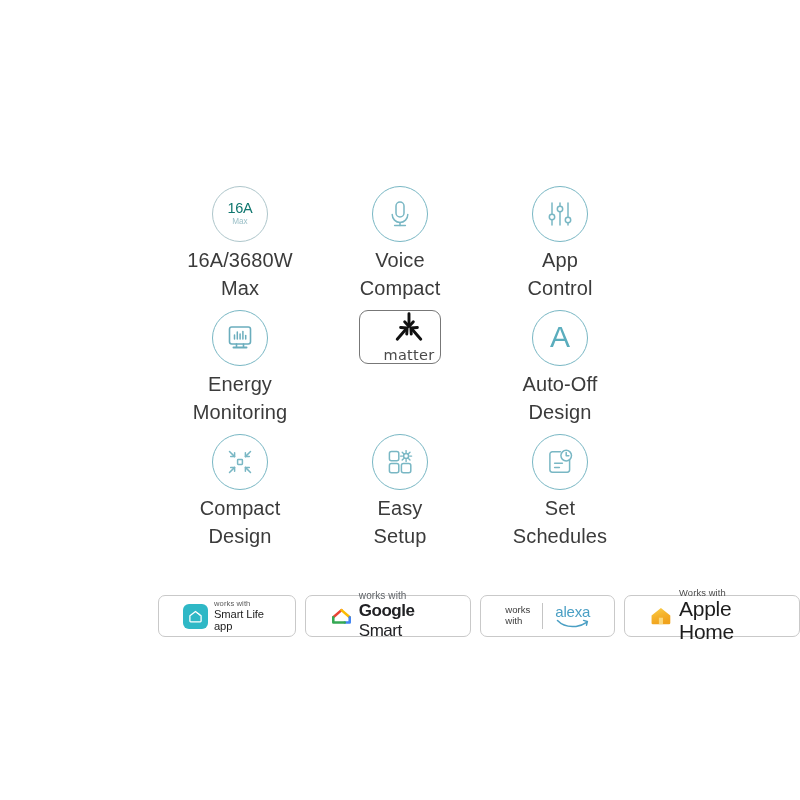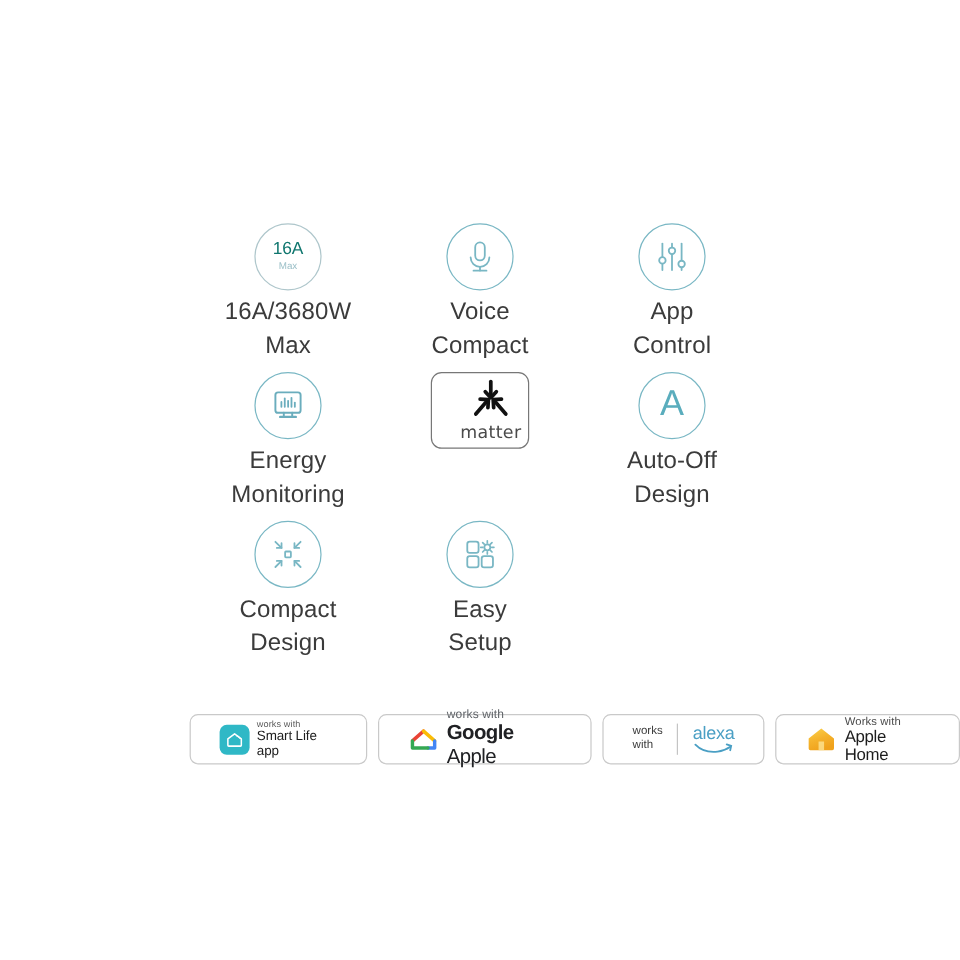--- a/index.html
+++ b/index.html
@@ -59,21 +59,21 @@
 
   
   .letter-a {
     font-size: 30px; color: #5aadbd; line-height: 1;
     font-weight: 400; margin-top: -2px;
     font-family: "Liberation Sans", sans-serif;
   }
 
   
   .matter-badge {
-    width: 82px; height: 64px;
+    width: 82px; height: 54px;
     border: 1.2px solid #777;
     border-radius: 9px;
     background: #fff;
     display: flex; flex-direction: column;
     align-items: center; justify-content: center;
     flex: 0 0 auto;
     padding-left: 18px;
   }
   .matter-word {
     font-size: 14.5px; color: #4a4a4a;
@@ -121,21 +121,21 @@
   .alexa-left {
     font-size: 9.6px; color:#3b3b3b; line-height:1.12;
     text-align: left; padding-right: 6px;
   }
   .alexa-divider { width:1px; height:26px; background:#c4c4c4; flex:0 0 auto; }
   .alexa-mark { display:flex; flex-direction:column; align-items:center; padding-left:6px; }
   .alexa-word { font-size:15px; color:#4a9fc4; letter-spacing:-.2px; line-height:1; }
 
   
   .ah-top  { font-size: 9.4px; color:#4a4a4a; letter-spacing:.1px; }
-  .ah-main { font-size: 14px; color:#1d1d1d; letter-spacing:-.3px; }
+  .ah-main { font-size: 21px; color:#1d1d1d; letter-spacing:-.3px; }
 </style>
 </head>
 <body>
 
 <div id="stage">
 
   <div class="feature-grid">
 
     <div class="feature-cell">
       <div class="icon-circle muted">
@@ -260,20 +260,35 @@
             <line x1="23.7" y1="11.7" x2="25.0" y2="13.0"></line>
             <line x1="25.0" y1="5.2" x2="23.7" y2="6.5"></line>
             <line x1="18.5" y1="11.7" x2="17.2" y2="13.0"></line>
           </g>
         </svg>
       </div>
       <div class="feature-label">Easy
 Setup</div>
     </div>
 
+    <div class="feature-cell">
+      <div class="icon-circle">
+        <svg width="30" height="30" viewBox="0 0 30 30" fill="none" stroke="#79b7c4" stroke-width="1.5" stroke-linecap="round" stroke-linejoin="round">
+
+          <path d="M24.6 13.2v9.6a2.4 2.4 0 0 1-2.4 2.4H7.3a2.4 2.4 0 0 1-2.4-2.4V7.2a2.4 2.4 0 0 1 2.4-2.4h8.1"></path>
+          <line x1="9.6" y1="16.2" x2="17.4" y2="16.2"></line>
+          <line x1="9.6" y1="20.4" x2="14.4" y2="20.4"></line>
+
+          <circle cx="21.2" cy="8.6" r="5.3" fill="#ffffff"></circle>
+          <polyline points="21.2,5.5 21.2,8.7 23.8,8.7"></polyline>
+        </svg>
+      </div>
+      <div class="feature-label">Set
+Schedules</div>
+    </div>
 
   </div>
 
   <div class="badge-row">
 
     <div class="badge">
       <div class="sl-tile">
         <svg width="17" height="17" viewBox="0 0 20 20" fill="none" stroke="#ffffff" stroke-width="1.5" stroke-linecap="round" stroke-linejoin="round">
           <path d="M3.4 9.1 10 4.1l6.6 5v6.2a.9.9 0 0 1-.9.9H4.3a.9.9 0 0 1-.9-.9z"></path>
           <path d="M12.1 6.2a3.6 3.6 0 0 1 2.8 2.1" stroke-width="1.2"></path>
@@ -287,21 +302,21 @@
 
     <div class="badge">
       <svg width="27" height="27" viewBox="0 0 28 28" fill="none" stroke-width="3.1" stroke-linecap="round" stroke-linejoin="round">
         <path d="M4 15 14 6.2" stroke="#EA4335"></path>
         <path d="M14 6.2 24 15" stroke="#FBBC05"></path>
         <path d="M24 15v6.4H18" stroke="#4285F4"></path>
         <path d="M18 21.4H4V15" stroke="#34A853"></path>
       </svg>
       <div class="badge-text">
         <div class="badge-top gh-top">works with</div>
-        <div class="gh-main"><b>Google</b><span> Apple</span></div>
+        <div class="gh-main"><b>Google</b><span> Smart</span></div>
       </div>
     </div>
 
     <div class="badge">
       <div class="alexa-left">
         <div>works</div>
         <div>with</div>
       </div>
       <div class="alexa-divider"></div>
       <div class="alexa-mark">

